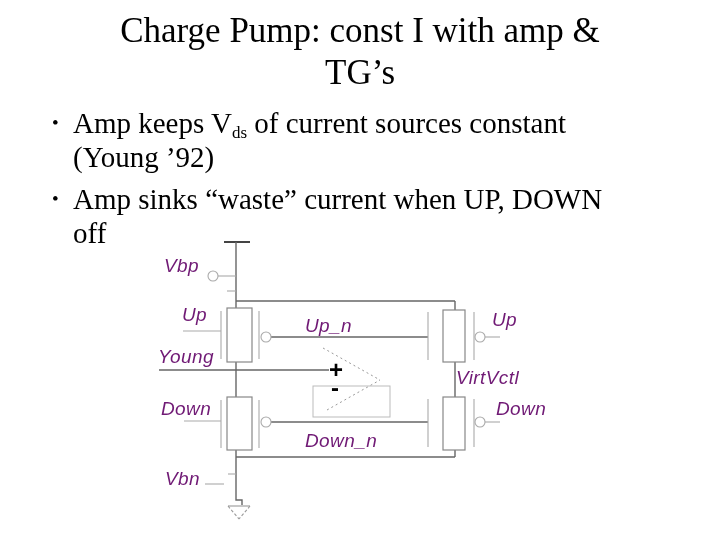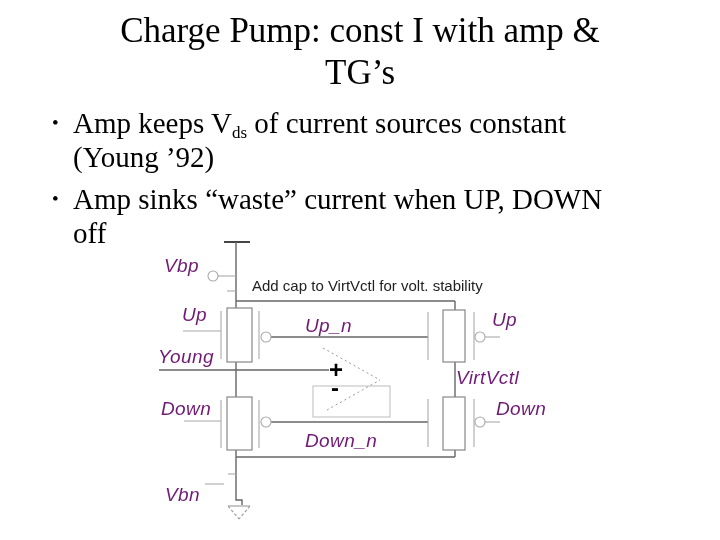--- a/index.html
+++ b/index.html
@@ -97,26 +97,25 @@
       <g stroke="#999" stroke-width="1.1" fill="none">
         <path d="M228,506 H250"></path>
         <path d="M228,506 L239,519 M250,506 L239,519" stroke-dasharray="3,2"></path>
       </g>
     </svg>
 
     <div class="clabel" style="left:164px;top:257px;">Vbp</div>
     <div class="clabel" style="left:182px;top:306px;">Up</div>
     <div class="clabel" style="left:158px;top:348px;">Young</div>
     <div class="clabel" style="left:161px;top:400px;">Down</div>
-    <div class="clabel" style="left:165px;top:486px;">Vbn</div>
+    <div class="clabel" style="left:165px;top:470px;">Vbn</div>
     <div class="clabel" style="left:305px;top:317px;">Up_n</div>
     <div class="clabel" style="left:305px;top:432px;">Down_n</div>
     <div class="clabel" style="left:492px;top:311px;">Up</div>
     <div class="clabel" style="left:456px;top:369px;">VirtVctl</div>
     <div class="clabel" style="left:496px;top:400px;">Down</div>
 
     <div class="amp-sign" style="left:329px;top:357px;">+</div>
     <div class="amp-sign" style="left:331px;top:375px;">-</div>
 
-    <div class="cnote" style="left:252px;top:277px;">Add cap to VirtVctl for volt. stability</div>
   </div>
 
 </div>
 
 </body></html>

